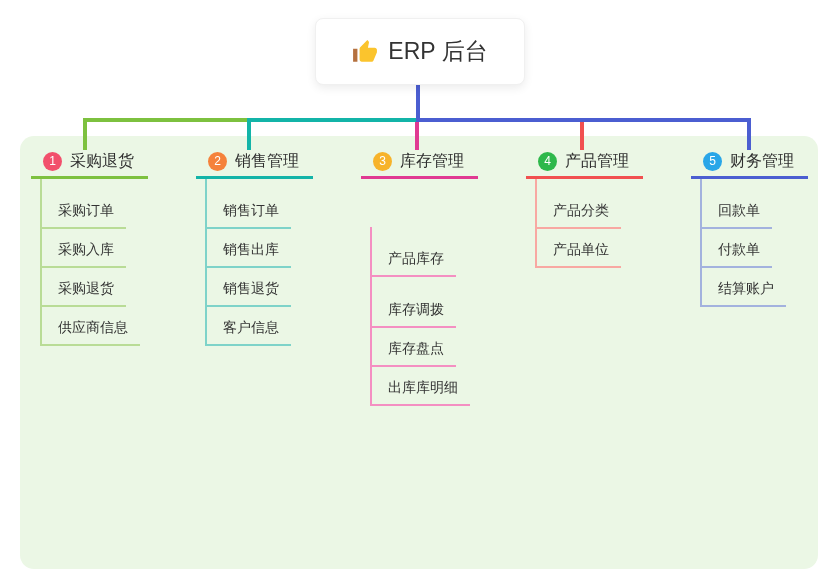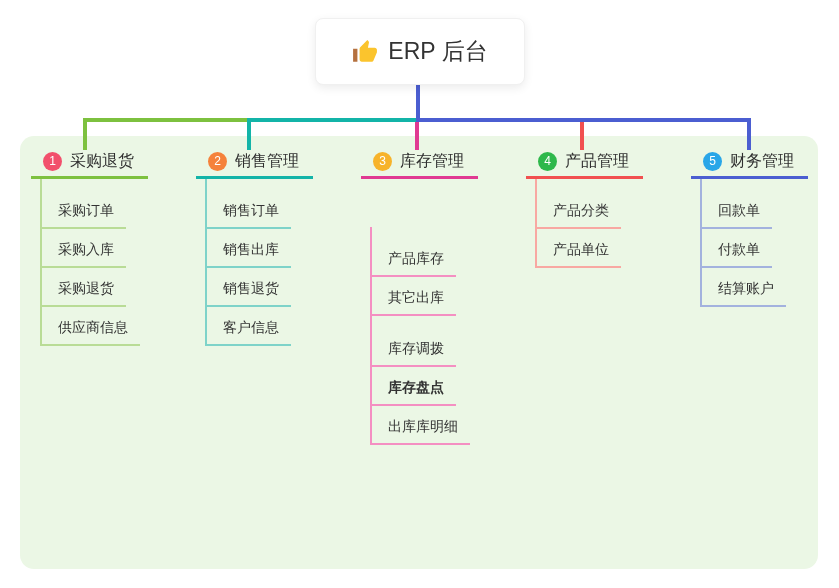--- a/index.html
+++ b/index.html
@@ -122,27 +122,24 @@
     </div>
     <div class="branch" style="left: 361px;">
       <div class="branch-header" style="border-bottom-color: rgb(224, 58, 146);">
         <span class="badge" style="background-color: rgb(247, 179, 42);">3</span>
         <span class="branch-title">库存管理</span>
       </div>
       <div class="children" style="border-left-color: rgb(244, 143, 194);">
         <div class="child" style="border-bottom-color: rgb(244, 143, 194); margin-top: 48px;">
           <span>产品库存</span>
         </div>
-        <div class="child" style="border-bottom-color: rgb(244, 143, 194);">
-          <span>其它出库</span>
-        </div>
         <div class="child" style="border-bottom-color: rgb(244, 143, 194); margin-top: 12px;">
           <span>库存调拨</span>
         </div>
-        <div class="child" style="border-bottom-color: rgb(244, 143, 194); font-weight: bold;">
+        <div class="child" style="border-bottom-color: rgb(244, 143, 194);">
           <span>库存盘点</span>
         </div>
         <div class="child" style="border-bottom-color: rgb(244, 143, 194);">
           <span>出库库明细</span>
         </div>
       </div>
     </div>
     <div class="branch" style="left: 526px;">
       <div class="branch-header" style="border-bottom-color: rgb(241, 80, 80);">
         <span class="badge" style="background-color: rgb(46, 184, 75);">4</span>

